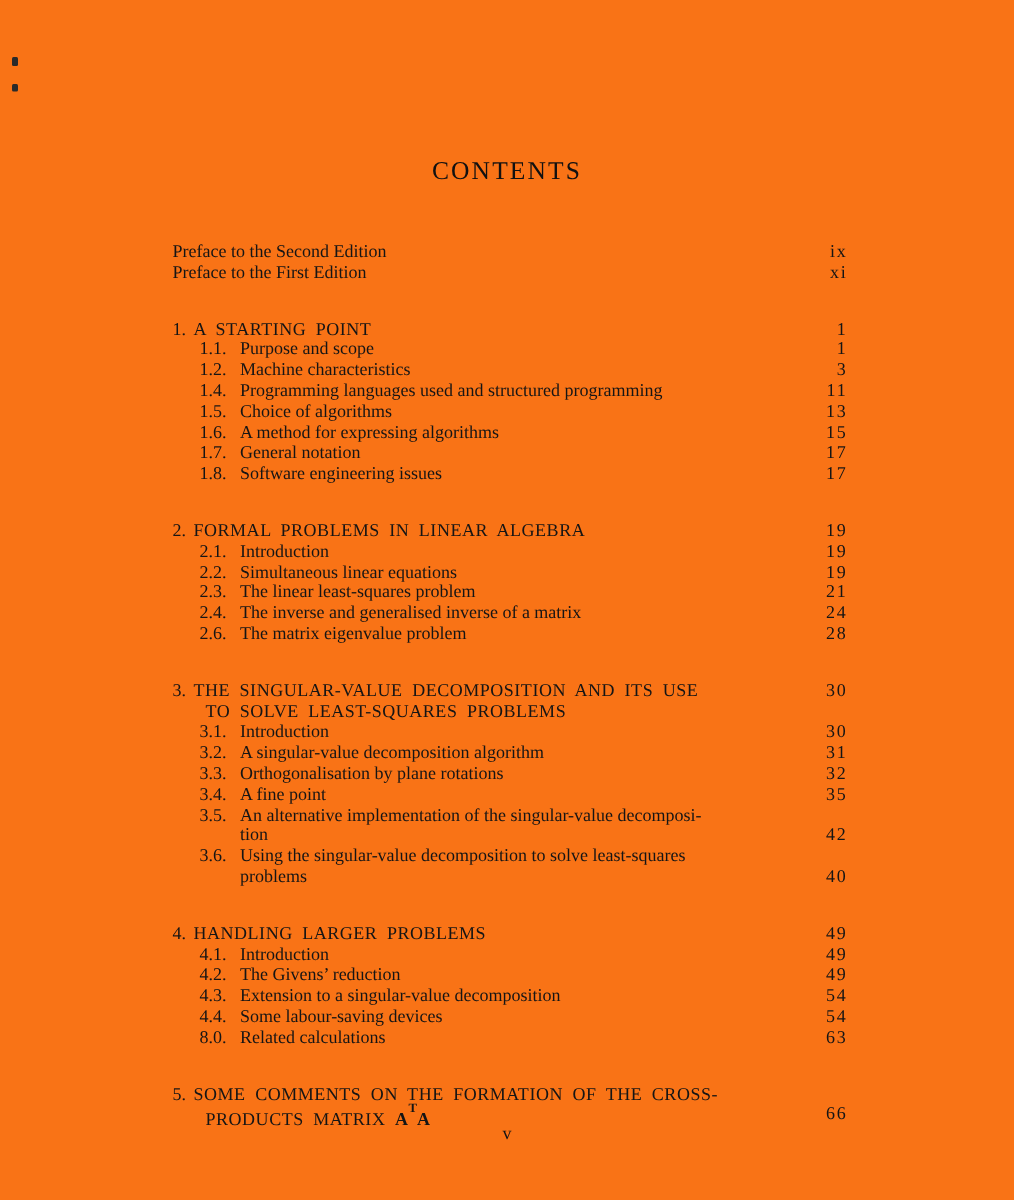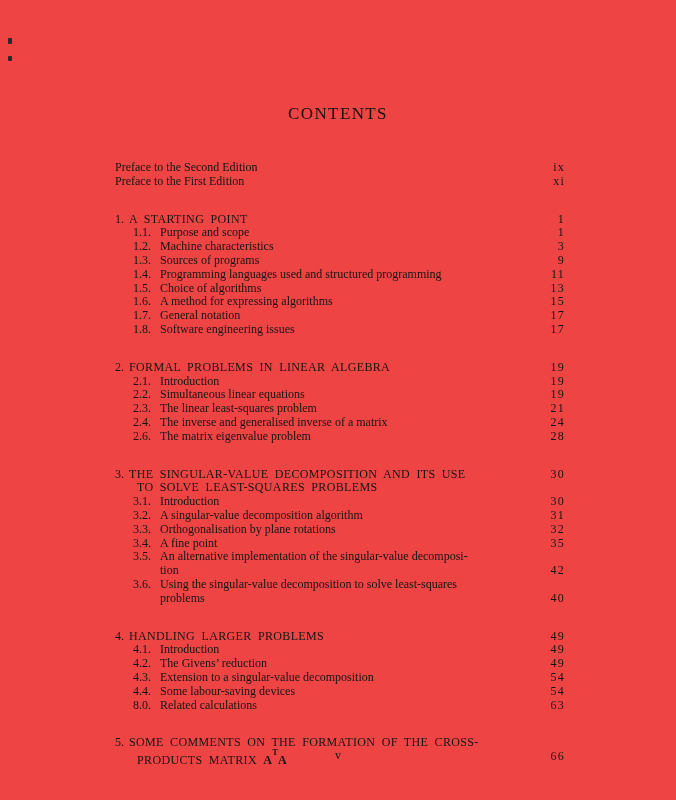--- a/index.html
+++ b/index.html
@@ -7,21 +7,21 @@
   body {
     width: 676px; height: 800px;
     font-family: "Liberation Serif", "DejaVu Serif", serif;
     color: #151515;
     position: relative;
     overflow: hidden;
   }
   .page {
     position: absolute; top: 0; left: 0;
     width: 676px; height: 800px;
-    background: #ef4444;
+    background: #f97316;
   }
   .scan-artifact {
     position: absolute;
     background: #2a2a2a;
     border-radius: 1px;
   }
   .artifact-1 { left: 8px; top: 38px; width: 4px; height: 6px; }
   .artifact-2 { left: 8px; top: 56px; width: 4px; height: 5px; }
   .doc-title {
     position: absolute; top: 104px; left: 0; width: 676px;
@@ -93,24 +93,20 @@
       </div>
       <div class="row section">
         <span class="label"><span class="num">1.1.</span><span class="text">Purpose and scope</span></span>
         <span class="page-num">1</span>
       </div>
       <div class="row section">
         <span class="label"><span class="num">1.2.</span><span class="text">Machine characteristics</span></span>
         <span class="page-num">3</span>
       </div>
       <div class="row section">
-        <span class="label"><span class="num">1.3.</span><span class="text">Sources of programs</span></span>
-        <span class="page-num">9</span>
-      </div>
-      <div class="row section">
         <span class="label"><span class="num">1.4.</span><span class="text">Programming languages used and structured programming</span></span>
         <span class="page-num">11</span>
       </div>
       <div class="row section">
         <span class="label"><span class="num">1.5.</span><span class="text">Choice of algorithms</span></span>
         <span class="page-num">13</span>
       </div>
       <div class="row section">
         <span class="label"><span class="num">1.6.</span><span class="text">A method for expressing algorithms</span></span>
         <span class="page-num">15</span>

